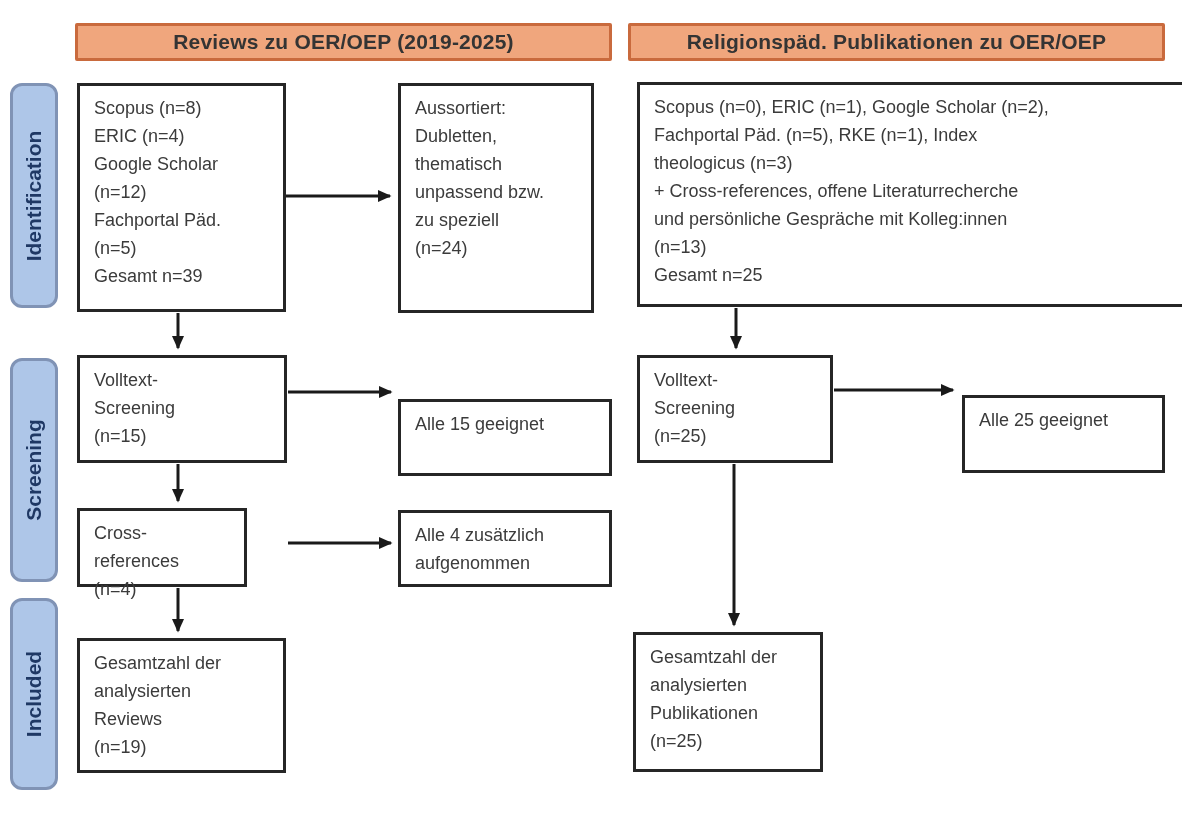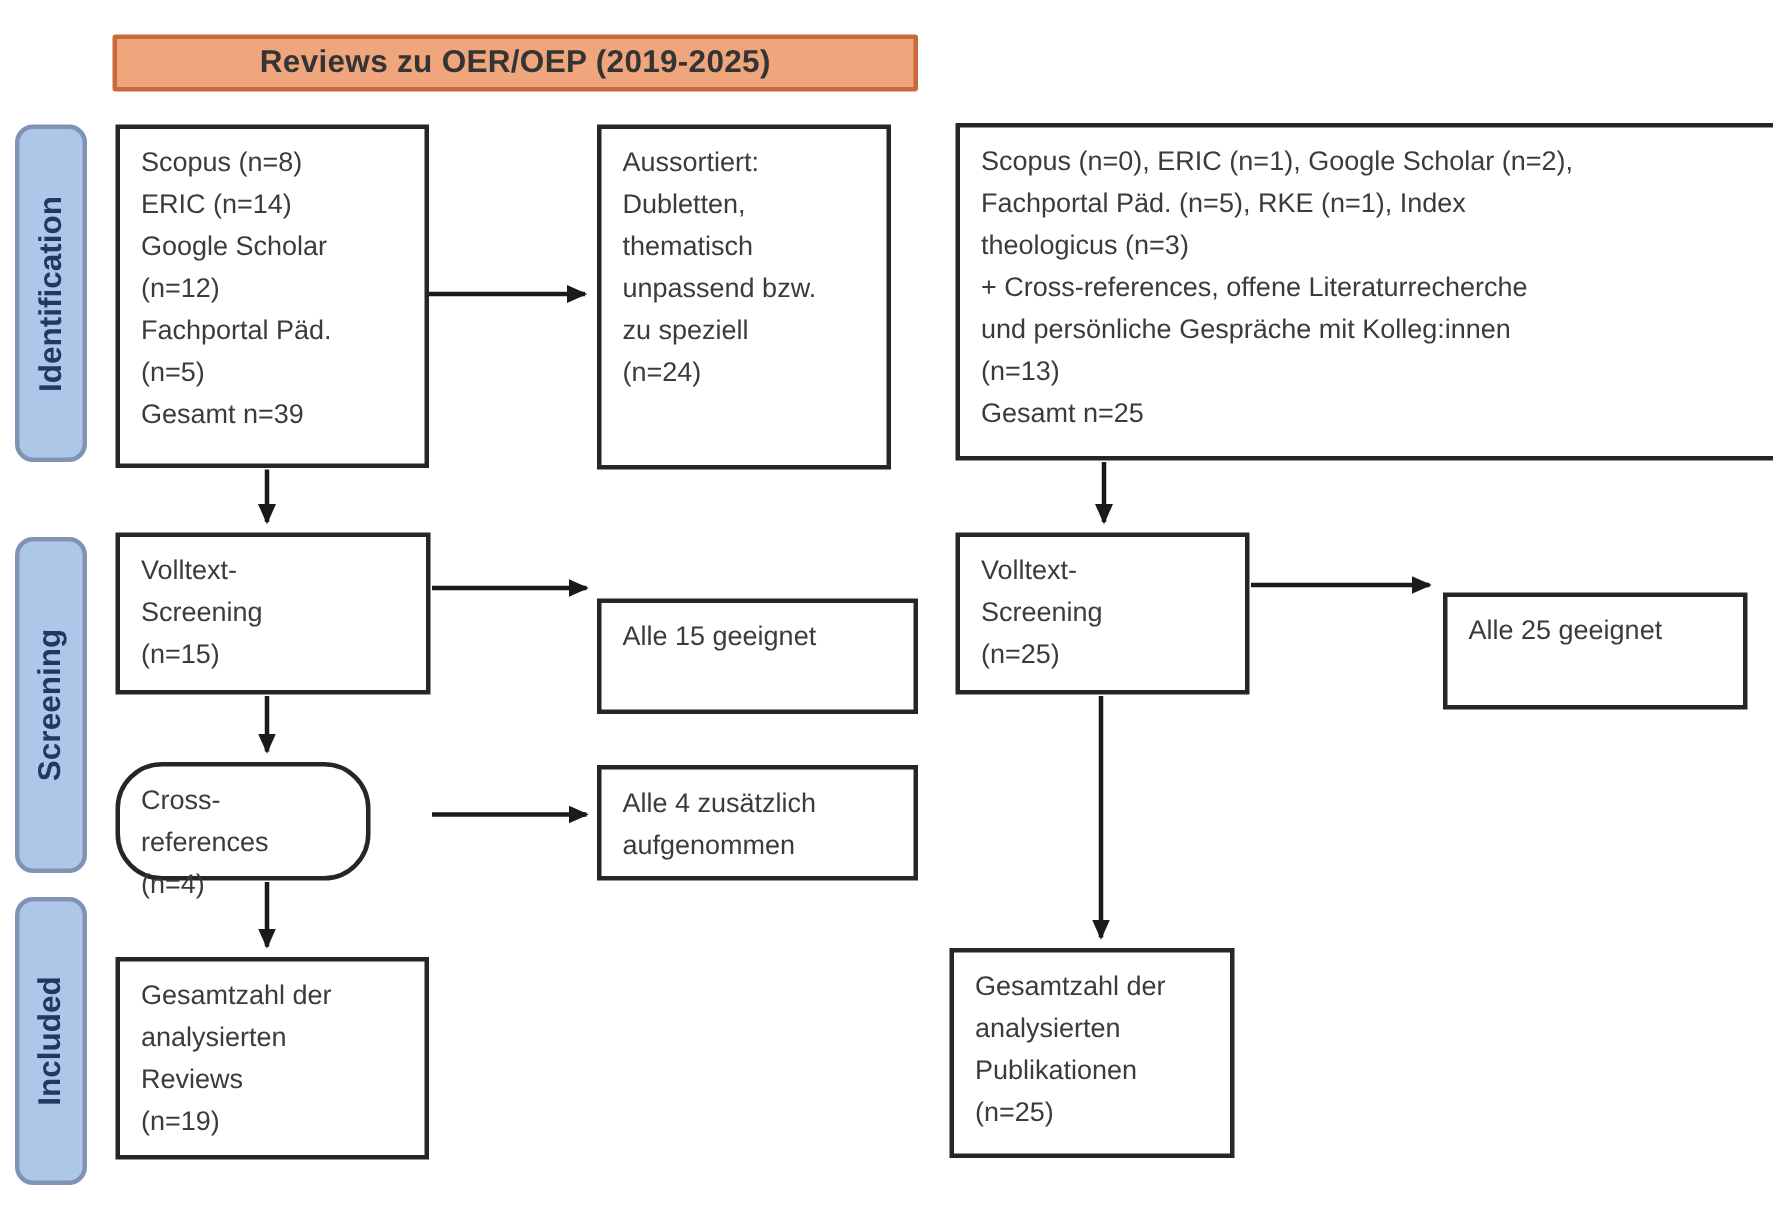--- a/index.html
+++ b/index.html
@@ -81,53 +81,54 @@
       <line x1="178" y1="464" x2="178" y2="501" marker-end="url(#ah)"></line>
       <line x1="288" y1="543" x2="391" y2="543" marker-end="url(#ah)"></line>
       <line x1="178" y1="588" x2="178" y2="631" marker-end="url(#ah)"></line>
       <line x1="736" y1="308" x2="736" y2="348" marker-end="url(#ah)"></line>
       <line x1="834" y1="390" x2="953" y2="390" marker-end="url(#ah)"></line>
       <line x1="734" y1="464" x2="734" y2="625" marker-end="url(#ah)"></line>
     </g>
   </svg>
 
   <div class="hdr" style="left:75px; top:23px; width:537px;">Reviews zu OER/OEP (2019-2025)</div>
+  <div class="hdr" style="left:628px; top:23px; width:537px;">Religionspäd. Publikationen zu OER/OEP</div>
 
   <div class="stage" style="top:83px; height:225px;">
     <span>Identification</span>
   </div>
   <div class="stage" style="top:358px; height:224px;">
     <span>Screening</span>
   </div>
   <div class="stage" style="top:598px; height:192px;">
     <span>Included</span>
   </div>
 
   <div class="box" style="left:77px; top:83px; width:209px; height:229px;">Scopus (n=8)
-ERIC (n=14)
+ERIC (n=4)
 Google Scholar
 (n=12)
 Fachportal Päd.
 (n=5)
 Gesamt n=39</div>
 
   <div class="box" style="left:398px; top:83px; width:196px; height:230px;">Aussortiert:
 Dubletten,
 thematisch
 unpassend bzw.
 zu speziell
 (n=24)</div>
 
   <div class="box" style="left:77px; top:355px; width:210px; height:108px;">Volltext-
 Screening
 (n=15)</div>
 
   <div class="box" style="left:398px; top:355px; width:214px; height:77px;margin-top:44px;">Alle 15 geeignet</div>
 
-  <div class="box" style="left:77px; top:508px; width:170px; height:79px;border-radius:31px;">Cross-references
+  <div class="box" style="left:77px; top:508px; width:170px; height:79px;">Cross-references
 (n=4)</div>
 
   <div class="box" style="left:398px; top:510px; width:214px; height:77px;">Alle 4 zusätzlich
 aufgenommen</div>
 
   <div class="box" style="left:77px; top:638px; width:209px; height:135px;">Gesamtzahl der
 analysierten
 Reviews
 (n=19)</div>
 

